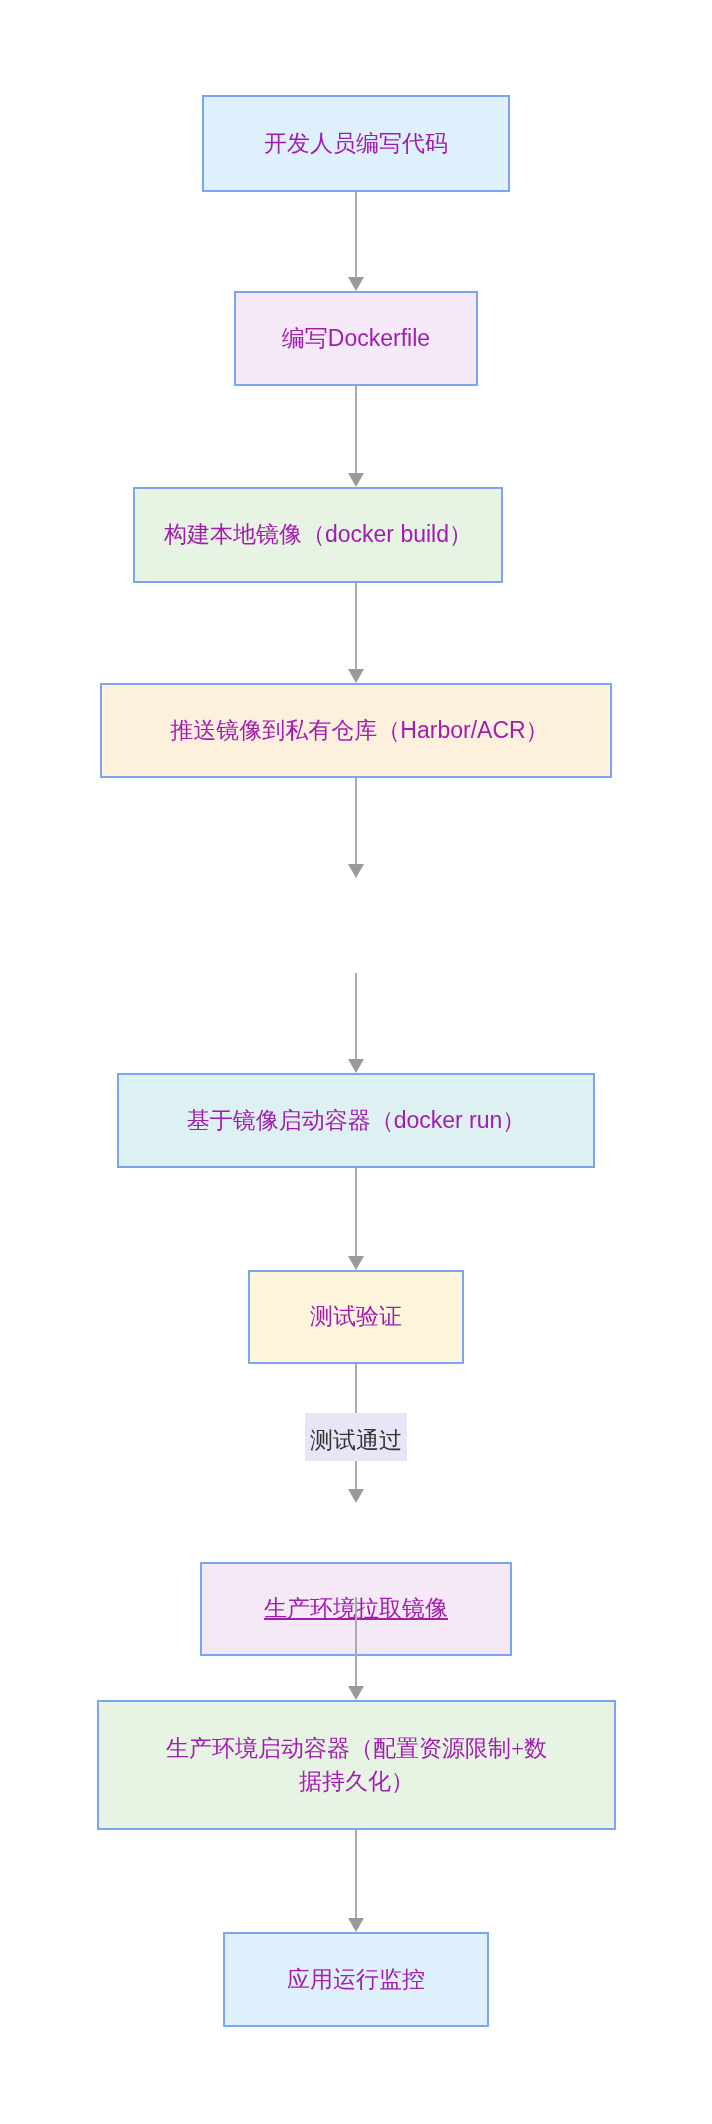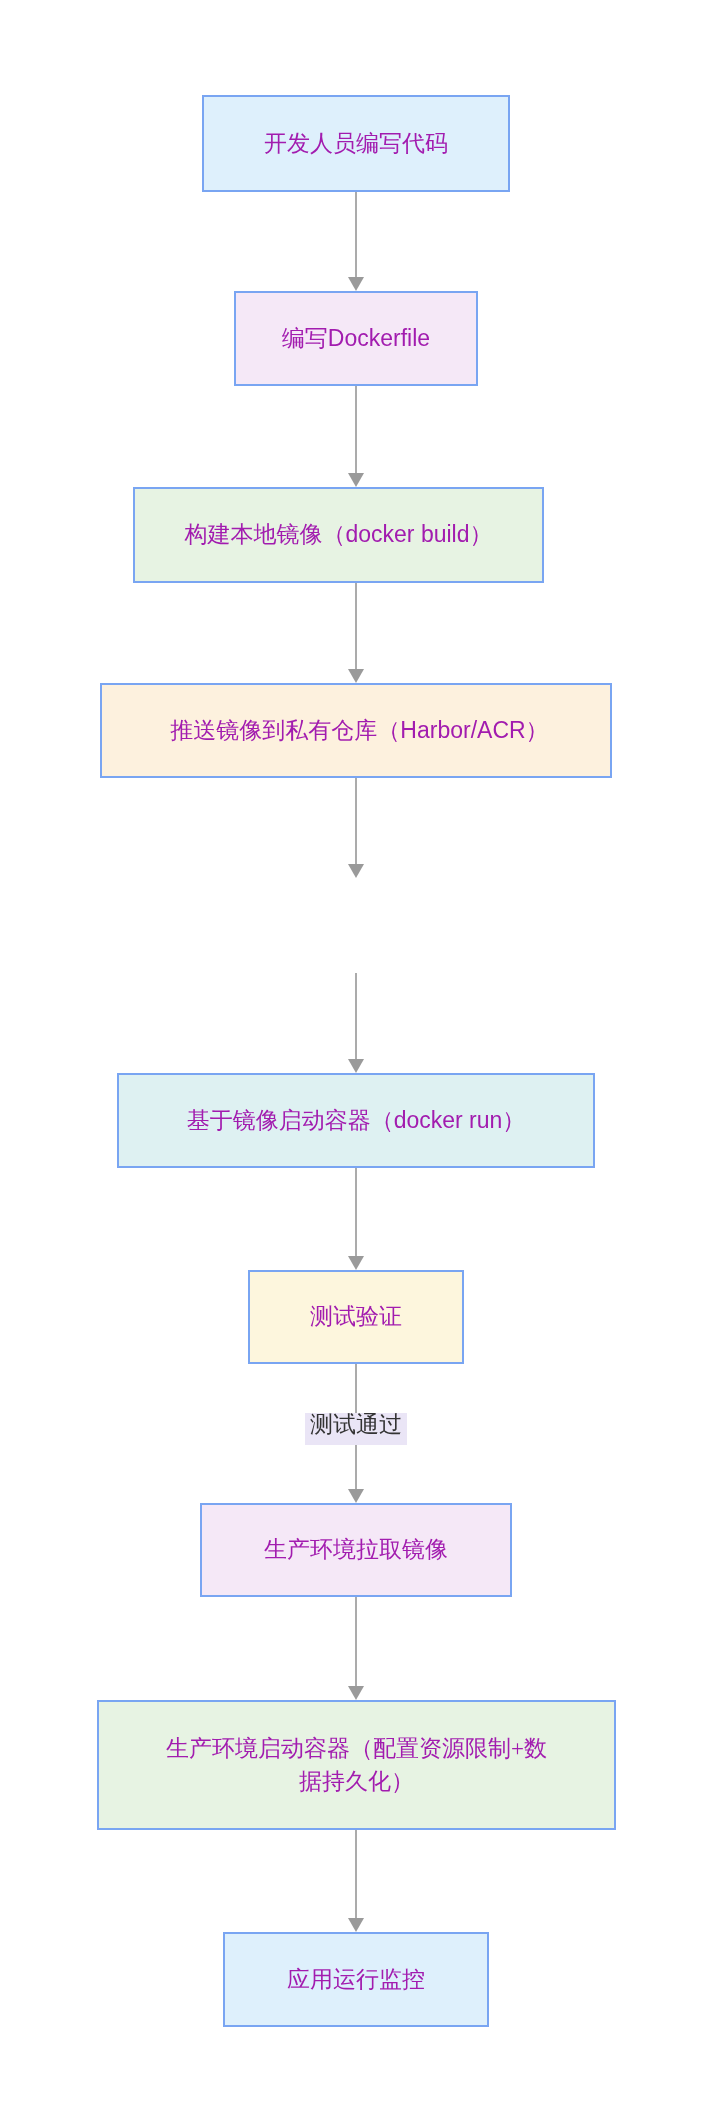--- a/index.html
+++ b/index.html
@@ -17,26 +17,26 @@
     display:flex;align-items:center;justify-content:center;
     text-align:center;
     font-size:23px;line-height:1.45;
     color:#a21caf;
   }
   .node span{display:inline-block;padding:0 10px;}
 
   
   .n1{left:202px;top:95px;width:308px;height:97px;background:#def0fc;}
   .n2{left:234px;top:291px;width:244px;height:95px;background:#f5e8f7;}
-  .n3{left:133px;top:487px;width:411px;height:96px;background:#e7f3e3;}
+  .n3{left:133px;top:487px;width:370px;height:96px;background:#e7f3e3;}
   .n4{left:100px;top:683px;width:512px;height:95px;background:#fdf1de;padding-left:7px;}
   .n5{left:114px;top:878px;width:484px;height:95px;background:#fce2ea;}
   .n6{left:117px;top:1073px;width:478px;height:95px;background:#def1f2;}
   .n7{left:248px;top:1270px;width:216px;height:94px;background:#fdf6dd;}
-  .n8{left:200px;top:1503px;width:312px;height:94px;background:#f5e8f7;}
+  .n8{left:200px;top:1562px;width:312px;height:94px;background:#f5e8f7;text-decoration:underline;}
   .n9{left:97px;top:1700px;width:519px;height:130px;background:#e7f3e3;}
   .n9 span{max-width:392px;font-family:Liberation Serif, serif;}
   .n10{left:223px;top:1932px;width:266px;height:95px;background:#def0fc;}
 
   
   .arrow-line{
     position:absolute;left:355px;width:2px;background:#ababab;
   }
   .arrow-head{
     position:absolute;left:348px;width:0;height:0;
@@ -52,21 +52,21 @@
   .l6{top:1168px;height:90px;} .h6{top:1256px;}
   .l7{top:1364px;height:127px;} .h7{top:1489px;}
   .l8{top:1597px;height:91px;} .h8{top:1686px;}
   .l9{top:1830px;height:90px;} .h9{top:1918px;}
 
   .edge-label{
     position:absolute;left:356px;top:1413px;
     transform:translateX(-50%);
     background:#eae5f6;
     font-size:23px;line-height:1.0;
-    padding:0 5px 9px 5px;
+    padding:16px 5px 9px 5px;
     color:#333333;
     white-space:nowrap;
   }
 </style>
 </head>
 <body>
 
 <div class="canvas">
 
   <div class="node n1">

